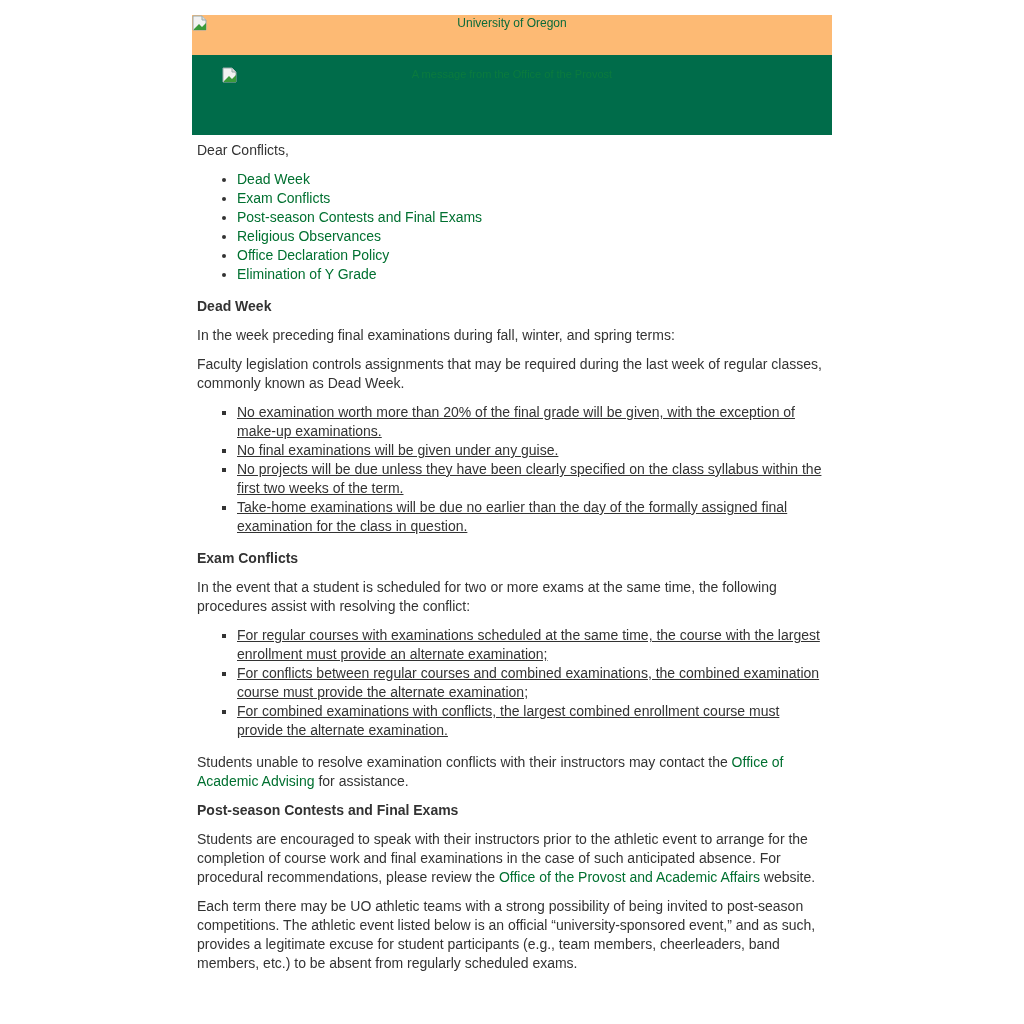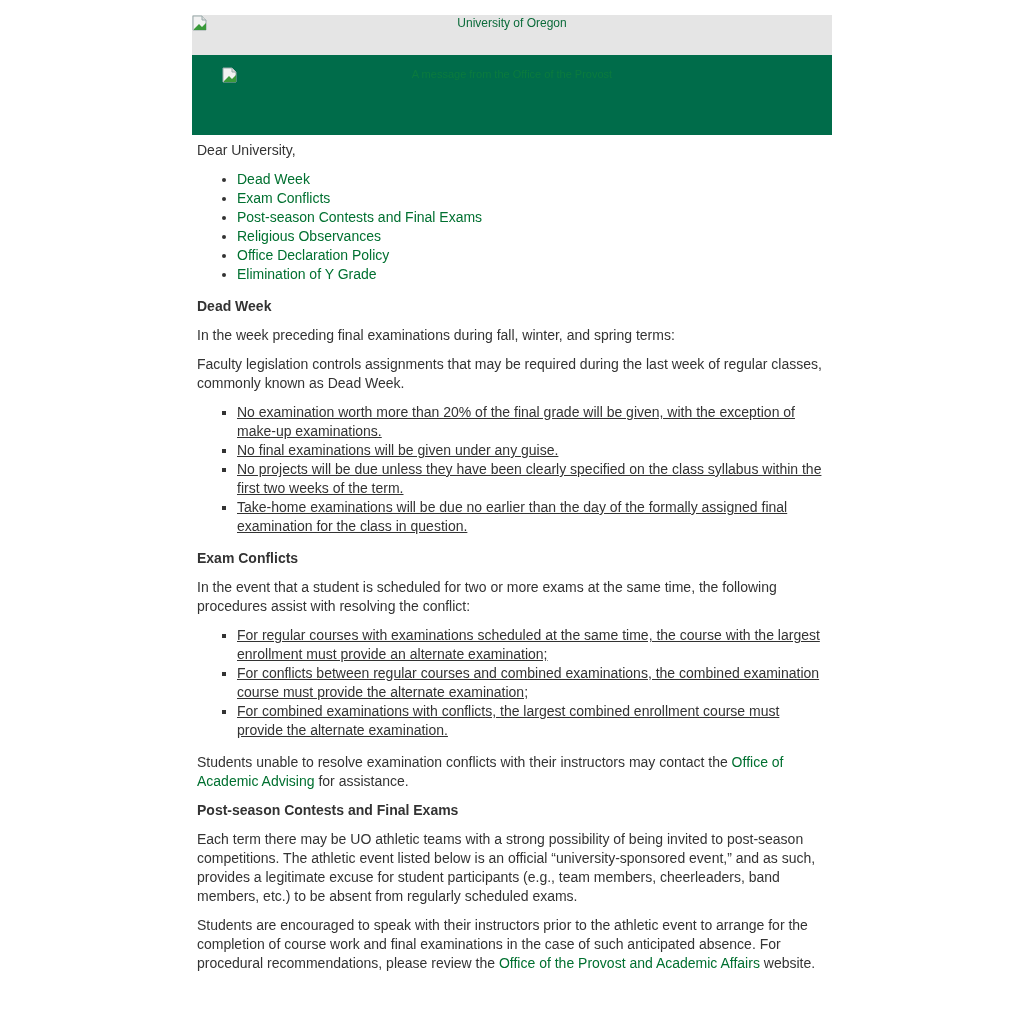--- a/index.html
+++ b/index.html
@@ -1,18 +1,18 @@
 <!DOCTYPE html>
 <html><head>
 <meta charset="utf-8">
 <style>
   html, body { margin: 0; padding: 0; background: #ffffff; }
   body { width: 1024px; height: 1024px; overflow: hidden; position: relative; font-family: "Liberation Sans", sans-serif; }
   .email { position: absolute; left: 192px; top: 15px; width: 640px; }
-  .banner-top { height: 40px; background: #e5e5e5; position: relative; }
+  .banner-top { height: 40px; background: #fdba74; position: relative; }
   .banner-main { height: 80px; background: #006c4a; position: relative; }
   .broken-img { position: absolute; width: 16px; height: 16px; }
   .broken-img svg { display: block; }
   .alt-text { position: absolute; font-size: 12px; color: #0a7a3a; white-space: nowrap; }
   .banner-top .broken-img { left: 0; top: 0; }
   .banner-top .alt-text { left: 0; right: 0; text-align: center; top: 1px; color: #0b6b3a; }
   .banner-main .broken-img { left: 30px; top: 12px; }
   .banner-main .alt-text { left: 0; right: 0; text-align: center; top: 13px; color: #0a7a3e; font-size: 11px; }
   .content { padding: 6px 5px 0 5px; color: #333333; font-size: 14px; line-height: 19px; }
   .content p { margin: 0 0 10px 0; }
@@ -42,21 +42,21 @@
       <svg width="16" height="16" viewBox="0 0 16 16">
           <path d="M1 1h9l4 4v10H1z" fill="#f2f2f2" stroke="#9aa" stroke-width="1"></path>
           <path d="M10 1v4h4" fill="#ddd" stroke="#9aa"></path>
           <path d="M2 14l5-5 3 3 4-4v7H2z" fill="#3a9a3a"></path>
         </svg>
     </span>
     <span class="alt-text">A message from the Office of the Provost</span>
   </div>
 
   <div class="content">
-    <p>Dear University,</p>
+    <p>Dear Conflicts,</p>
     <ul class="disc">
       <li><a href="#">Dead Week</a></li>
       <li><a href="#">Exam Conflicts</a></li>
       <li><a href="#">Post-season Contests and Final Exams</a></li>
       <li><a href="#">Religious Observances</a></li>
       <li><a href="#">Office Declaration Policy</a></li>
       <li><a href="#">Elimination of Y Grade</a></li>
     </ul>
 
     <h4>Dead Week</h4>
@@ -72,16 +72,16 @@
     <h4>Exam Conflicts</h4>
     <p>In the event that a student is scheduled for two or more exams at the same time, the following procedures assist with resolving the conflict:</p>
     <ul class="square">
       <li>For regular courses with examinations scheduled at the same time, the course with the largest enrollment must provide an alternate examination;</li>
       <li>For conflicts between regular courses and combined examinations, the combined examination course must provide the alternate examination;</li>
       <li>For combined examinations with conflicts, the largest combined enrollment course must provide the alternate examination.</li>
     </ul>
     <p><span>Students unable to resolve examination conflicts with their instructors may contact the </span><a href="#">Office of Academic Advising</a><span> for assistance.</span></p>
 
     <h4>Post-season Contests and Final Exams</h4>
+    <p><span>Students are encouraged to speak with their instructors prior to the athletic event to arrange for the completion of course work and final examinations in the case of such anticipated absence. For procedural recommendations, please review the </span><a href="#">Office of the Provost and Academic Affairs</a><span> website.</span></p>
     <p>Each term there may be UO athletic teams with a strong possibility of being invited to post-season competitions. The athletic event listed below is an official “university-sponsored event,” and as such, provides a legitimate excuse for student participants (e.g., team members, cheerleaders, band members, etc.) to be absent from regularly scheduled exams.</p>
-    <p><span>Students are encouraged to speak with their instructors prior to the athletic event to arrange for the completion of course work and final examinations in the case of such anticipated absence. For procedural recommendations, please review the </span><a href="#">Office of the Provost and Academic Affairs</a><span> website.</span></p>
   </div>
 </div>
 
 </body></html>

